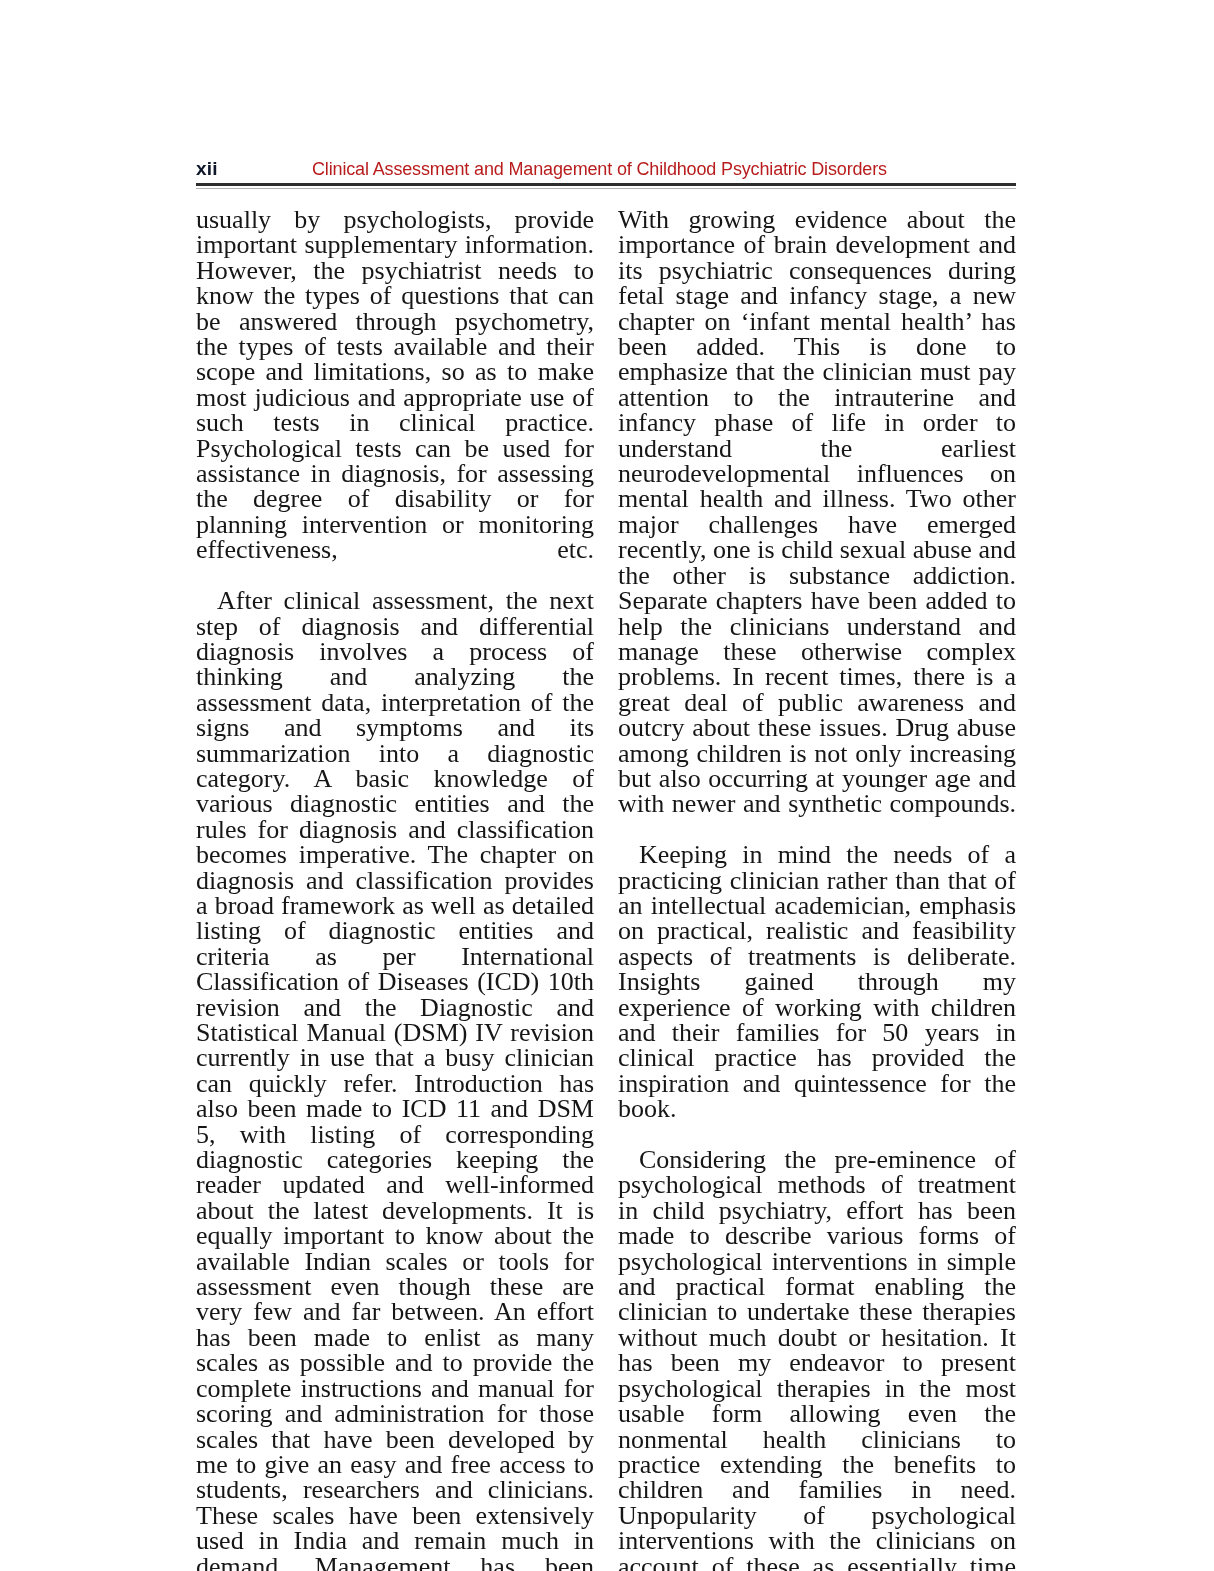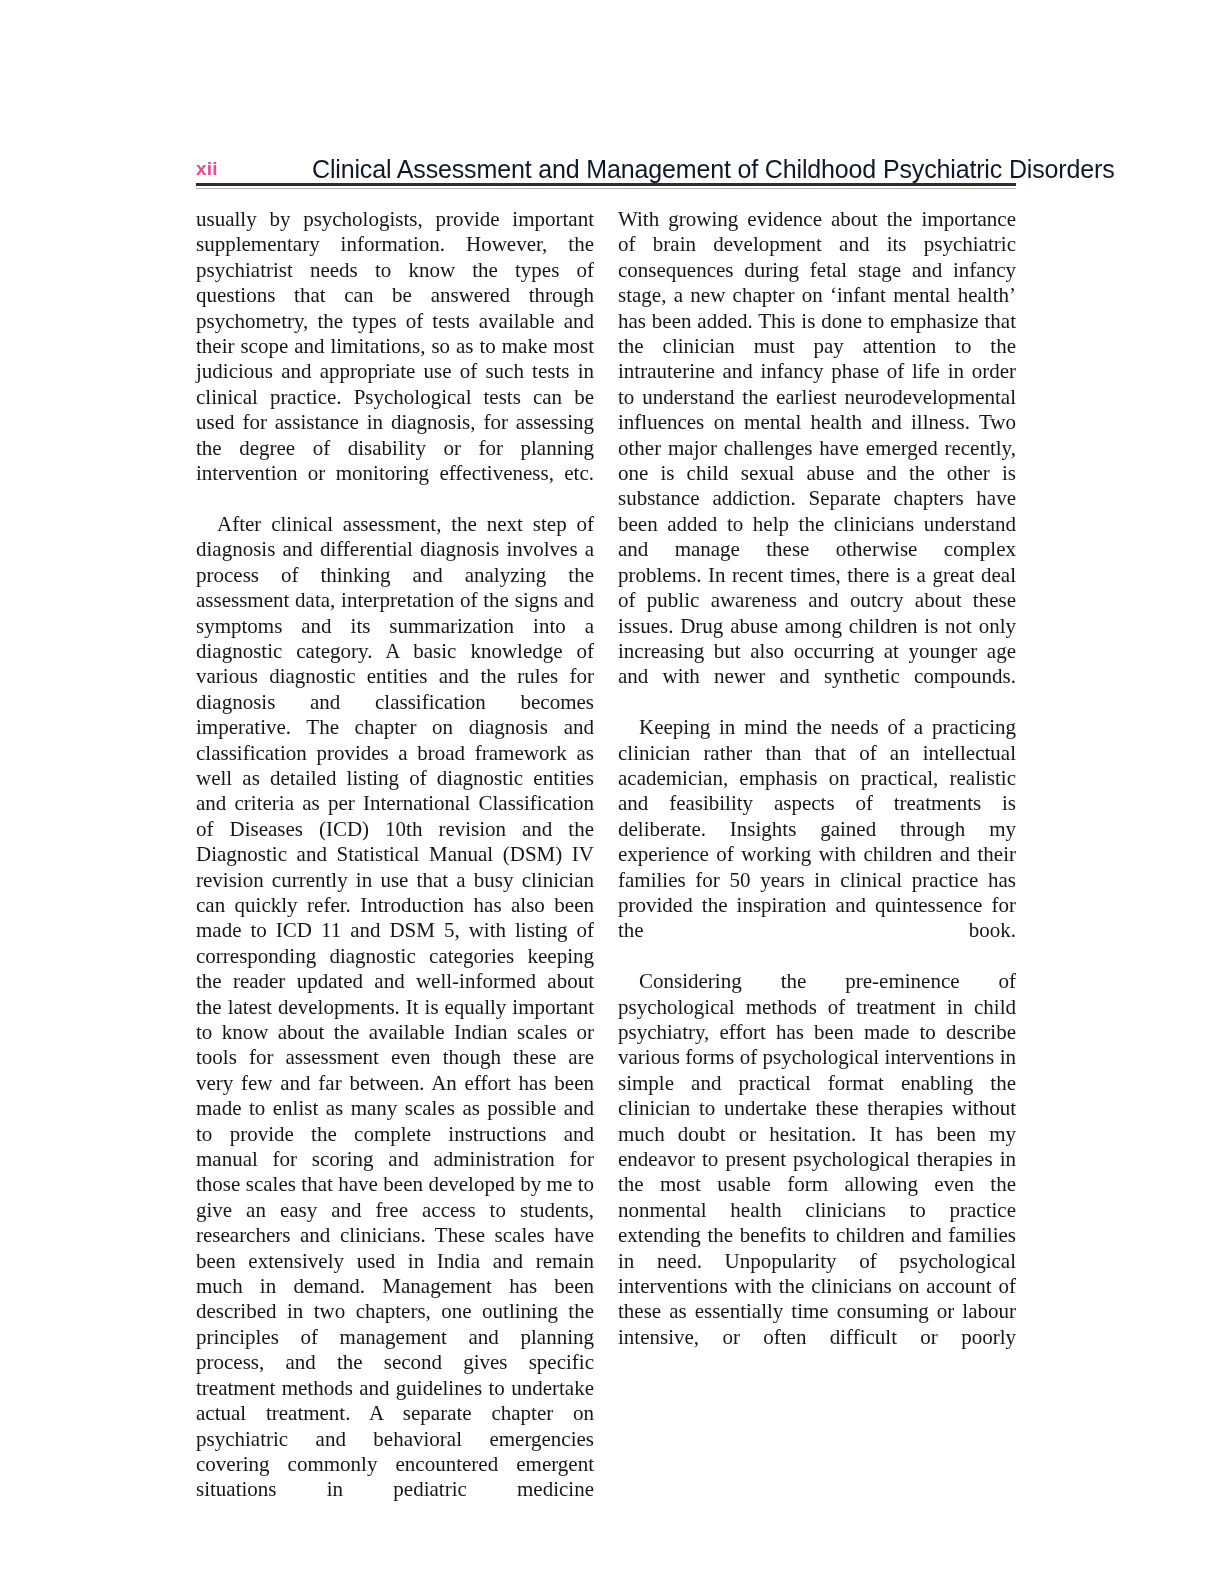--- a/index.html
+++ b/index.html
@@ -29,33 +29,33 @@
   }
 
   .folio {
     position: absolute;
     left: 0;
     top: 0;
     font-family: "Liberation Sans", sans-serif;
     font-weight: bold;
     font-size: 19px;
     line-height: 24px;
-    color: #ec4899;
+    color: #0f172a;
     letter-spacing: 0.2px;
   }
 
   .running-title {
     position: absolute;
     left: 116px;
     top: 0;
     font-family: "Liberation Sans", sans-serif;
     font-weight: normal;
-    font-size: 25px;
+    font-size: 18px;
     line-height: 24px;
-    color: #0f172a;
+    color: #b91c1c;
     letter-spacing: -0.15px;
     white-space: nowrap;
   }
 
   .head-rule {
     position: absolute;
     left: 196px;
     top: 183px;
     width: 820px;
     height: 2.5px;
@@ -85,21 +85,21 @@
     top: 0;
     width: 398px;
   }
 
   .col-left  { left: 0px; }
   .col-right { left: 422px; }
 
   .col p {
     margin: 0;
     font-family: "Liberation Serif", "DejaVu Serif", serif;
-    font-size: 21px;
+    font-size: 26px;
     line-height: 25.4px;
     color: #161616;
     text-align: justify;
     text-justify: inter-word;
     hyphens: none;
     -webkit-hyphens: none;
   }
 
   .col p + p {
     text-indent: 21px;

